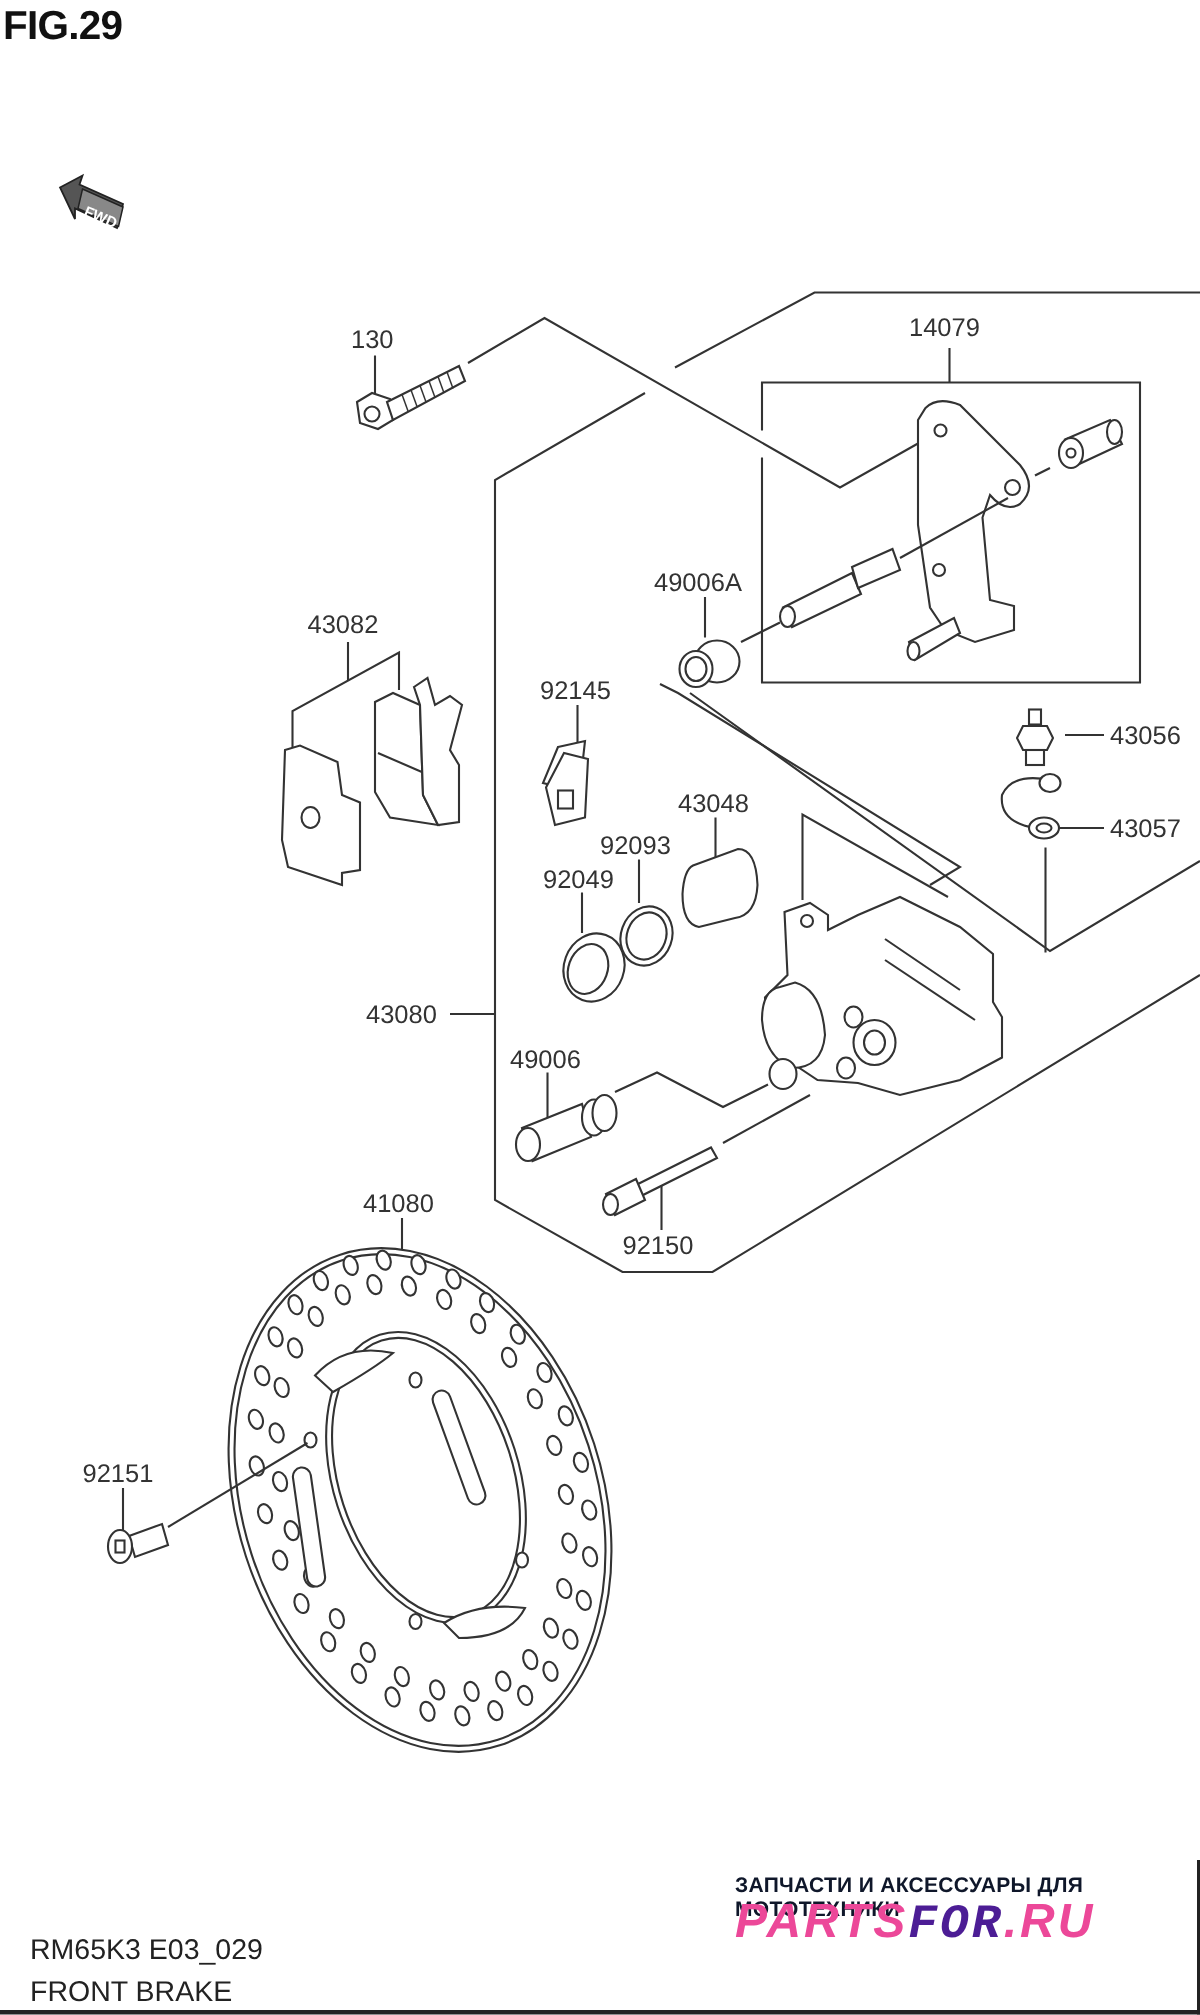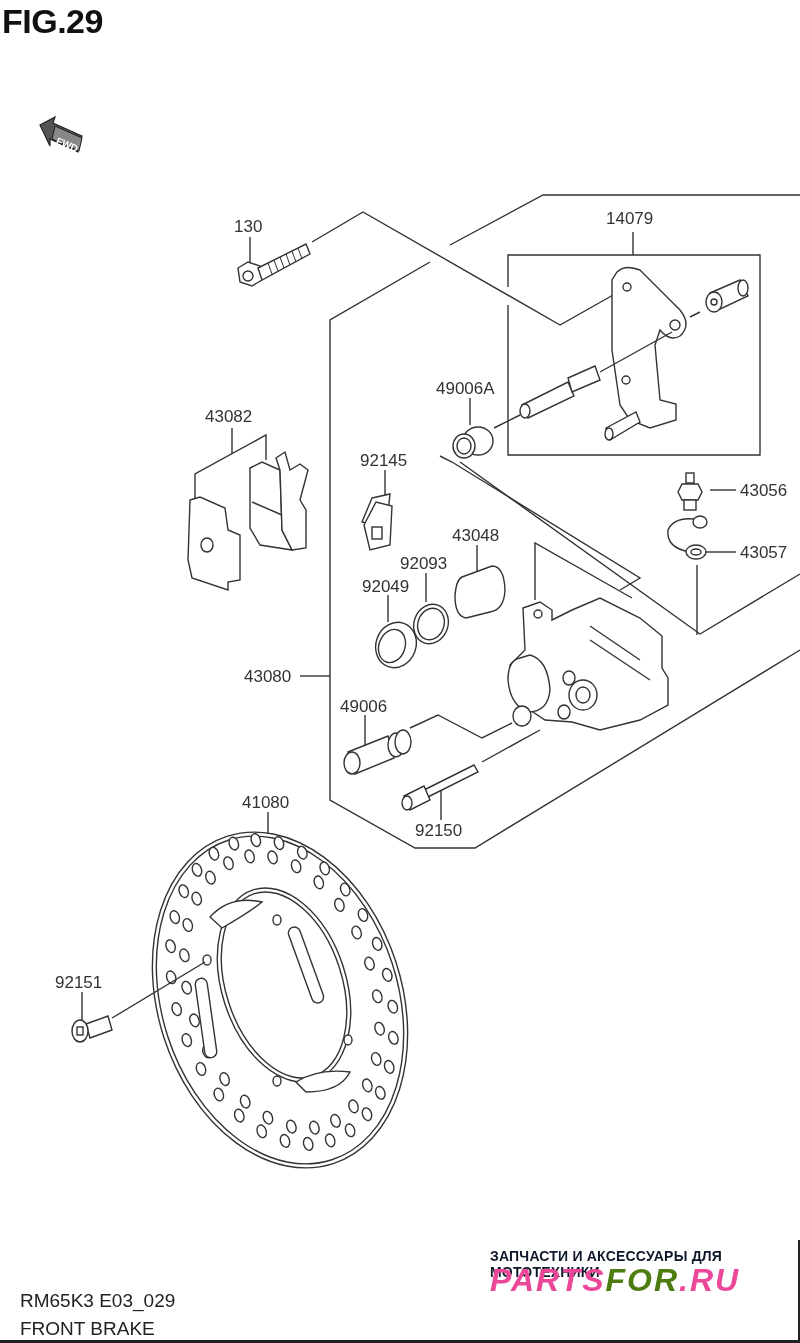--- a/index.html
+++ b/index.html
@@ -1,28 +1,28 @@
 <!DOCTYPE html>
 <html><head>
 <meta charset="utf-8">
 <style>
   html, body { margin: 0; padding: 0; background: #ffffff; }
   body { width: 800px; height: 1343px; position: relative; overflow: hidden; font-family: "Liberation Sans", sans-serif; }
-  .fig-title { position: absolute; left: 2px; top: 2px; font-size: 34px; font-weight: bold; color: #111; letter-spacing: -0.5px; }
+  .fig-title { position: absolute; left: 2px; top: 2px; font-size: 27px; font-weight: bold; color: #111; letter-spacing: -0.5px; }
   svg#diagram { position: absolute; left: 0; top: 0; }
   .lbl { font-family: "Liberation Sans", sans-serif; font-size: 17px; fill: #333; }
   .ln { stroke: #333; stroke-width: 1.4; fill: none; }
   .pt { stroke: #333; stroke-width: 1.4; fill: #fff; }
   .footer { position: absolute; left: 20px; font-size: 19px; color: #222; }
   .footer.code { top: 1290px; }
   .footer.name { top: 1318px; }
   .wm-top { position: absolute; left: 490px; top: 1248px; font-size: 14px; color: #0f172a; letter-spacing: 0.2px; font-weight: bold; }
   .wm-logo { position: absolute; left: 490px; top: 1262px; font-size: 32px; font-weight: bold; font-style: italic; letter-spacing: 2px; }
   .wm-logo .a { color: #ec4899; }
-  .wm-logo .b { color: #4d7c0f; }
+  .wm-logo .b { color: #4c1d95; font-family: Liberation Mono, monospace; }
   .bottom-line { position: absolute; left: 0; right: 0; bottom: 0; height: 3px; background: #222; }
   .right-line { position: absolute; right: 0; top: 1240px; width: 2px; height: 103px; background: #222; }
 </style>
 </head>
 <body>
 
 <div class="fig-title">FIG.29</div>
 
 <svg id="diagram" width="800" height="1343" viewBox="0 0 800 1343">
 

